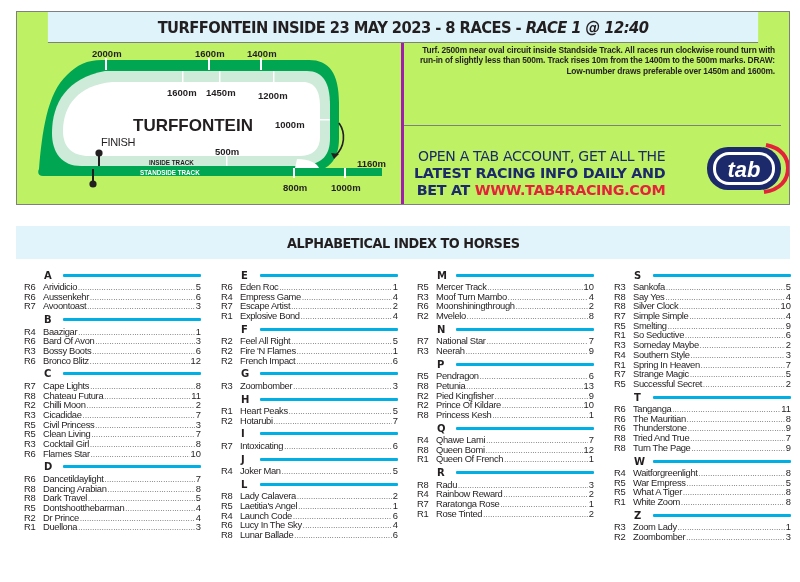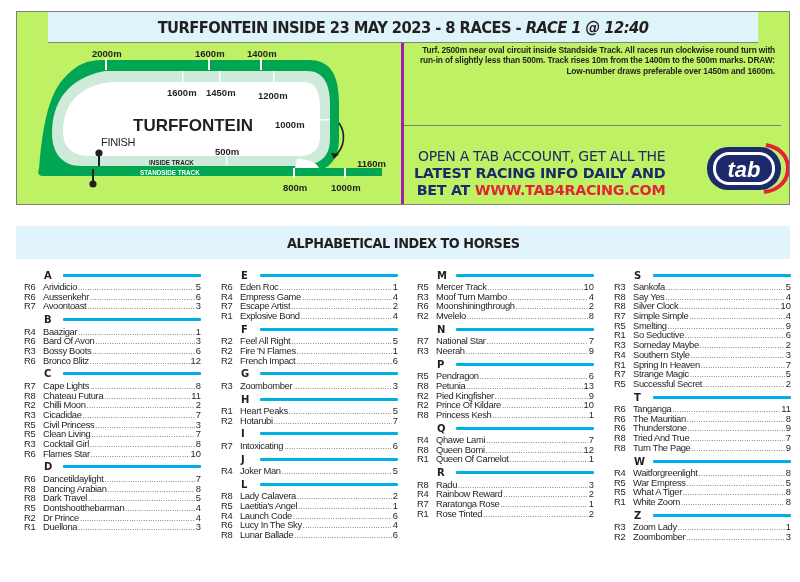--- a/index.html
+++ b/index.html
@@ -519,21 +519,21 @@
       <span class="num">7</span>
     </div>
     <div class="entry">
       <span class="race">R8</span>
       <span class="name">Queen Bomi</span>
       <span class="dots"></span>
       <span class="num">12</span>
     </div>
     <div class="entry gap">
       <span class="race">R1</span>
-      <span class="name">Queen Of Camelot</span>
+      <span class="name">Queen Of French</span>
       <span class="dots"></span>
       <span class="num">1</span>
     </div>
     <div class="letter-row">
       <span class="letter">R</span>
       <span class="letter-bar"></span>
     </div>
     <div class="entry">
       <span class="race">R8</span>
       <span class="name">Radu</span>

